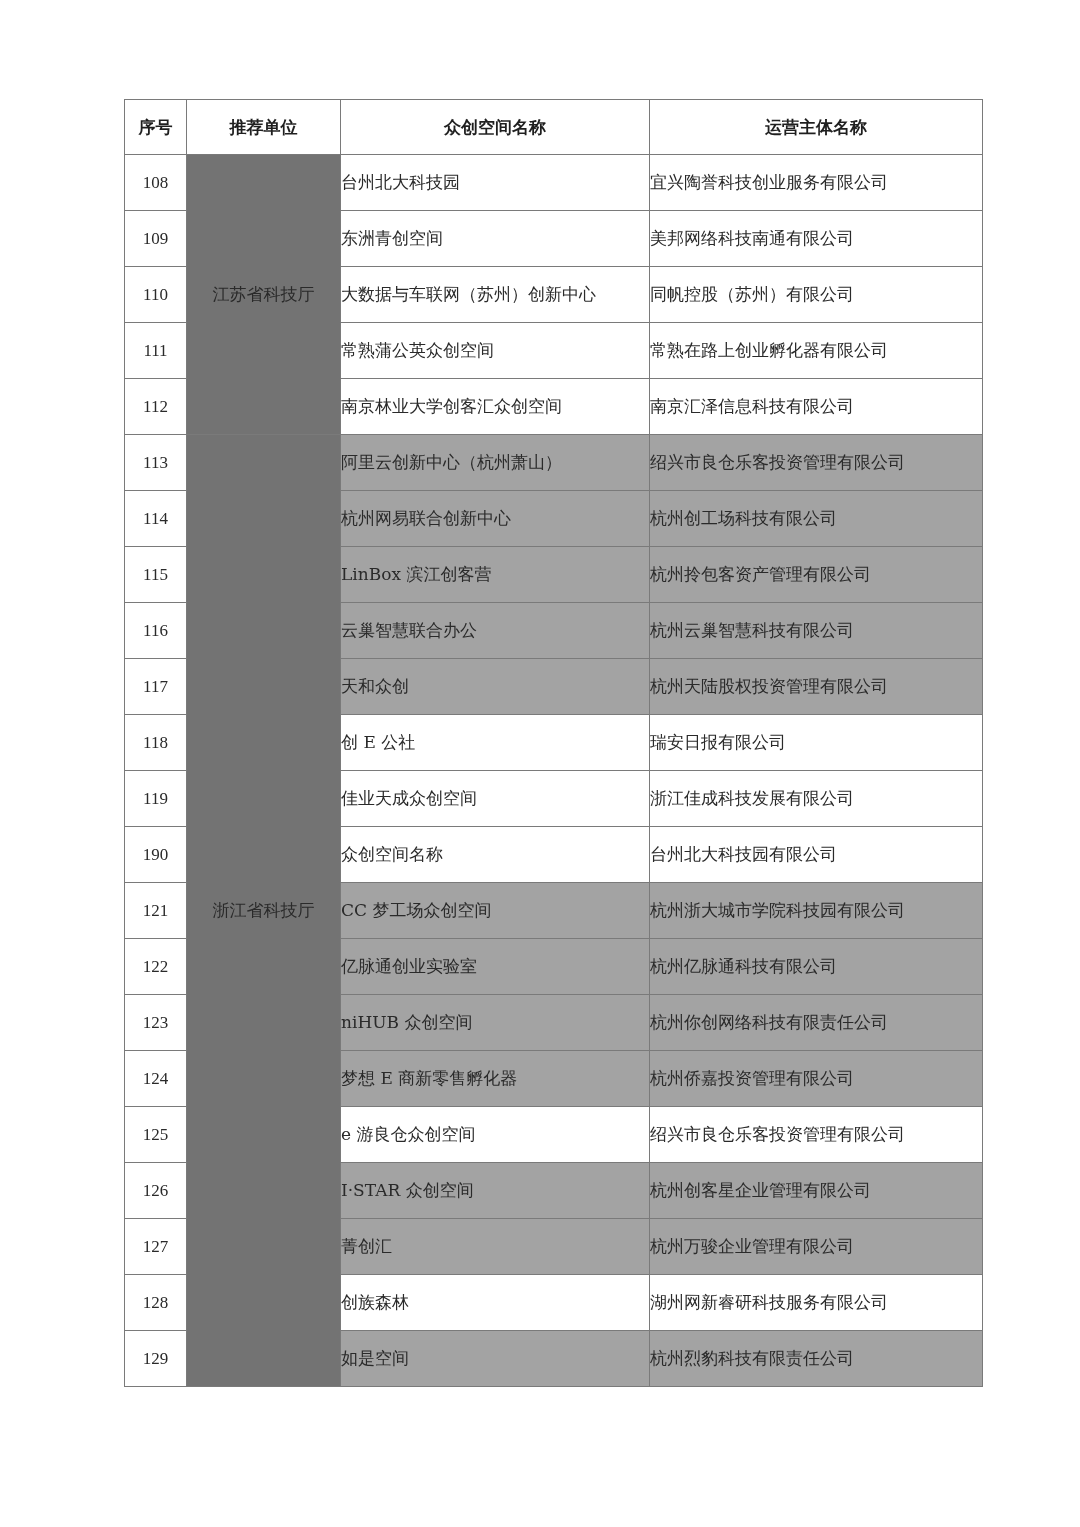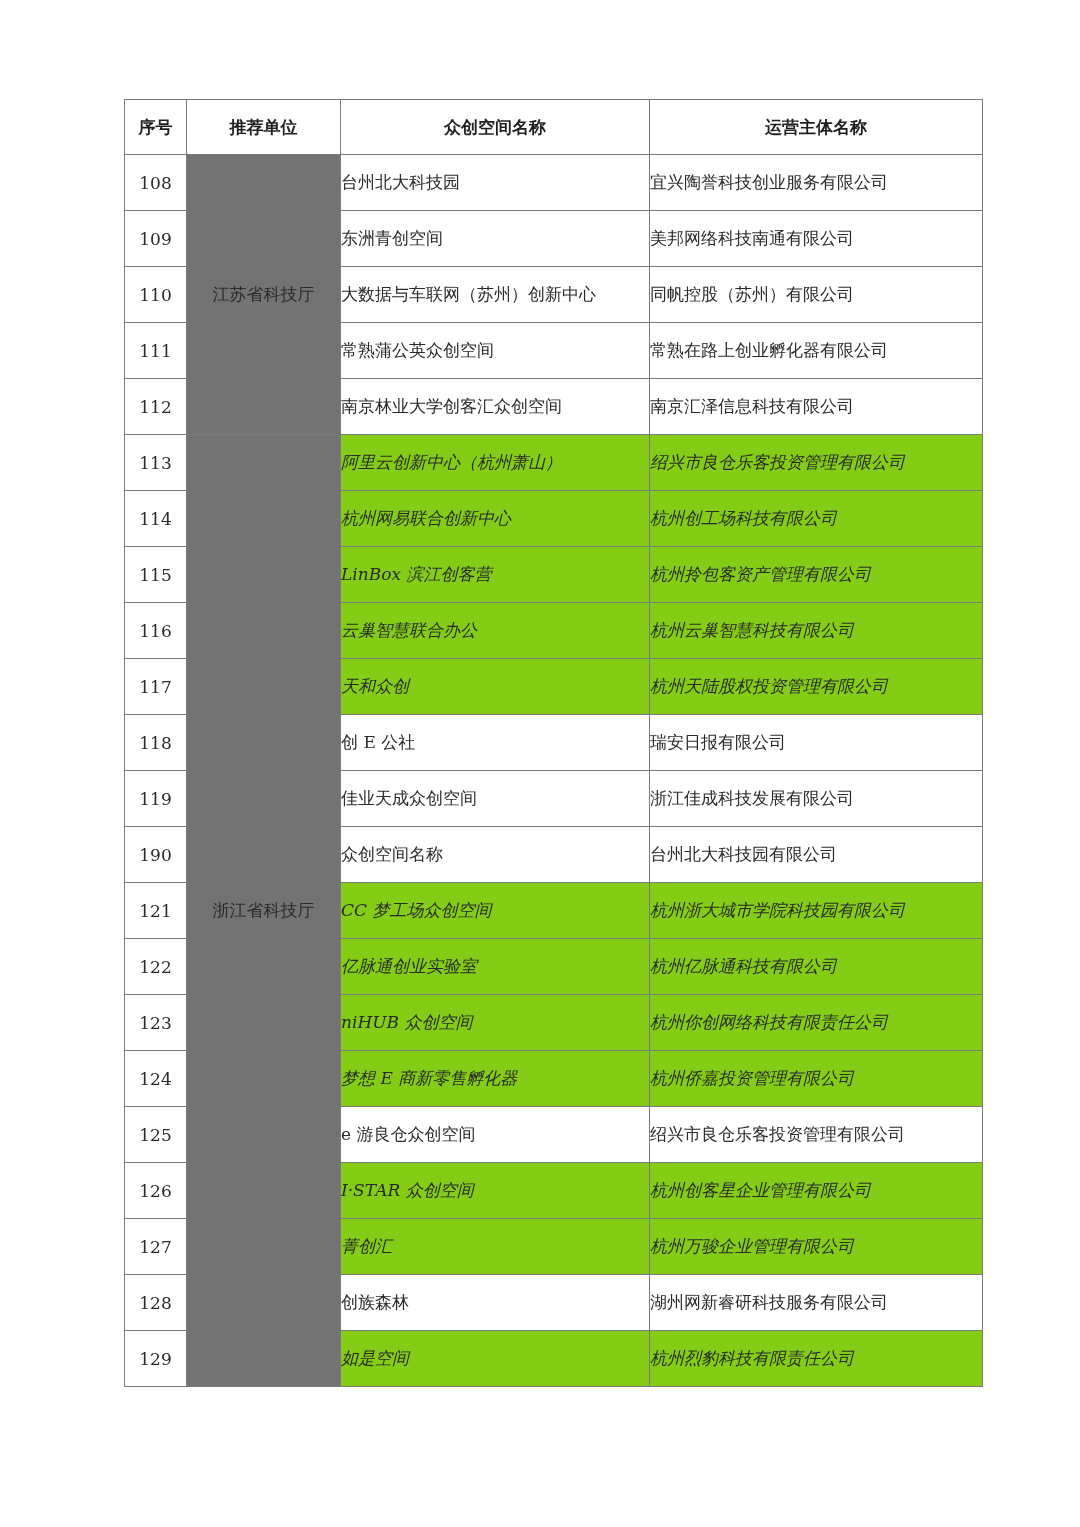--- a/index.html
+++ b/index.html
@@ -7,24 +7,24 @@
          font-family: "DejaVu Serif", "Liberation Serif", serif; color:#2a2a2a; }
   table.doc-table {
     position:absolute; left:124px; top:99px; width:858px;
     border-collapse:collapse; table-layout:fixed;
   }
   table.doc-table td, table.doc-table th {
     border:1.5px solid #7a7a7a; font-size:17px; height:55px; padding:0;
     vertical-align:middle; overflow:hidden; white-space:nowrap;
   }
   table.doc-table th { font-weight:bold; text-align:center; color:#1f1f1f; height:54px; }
-  td.c-no { text-align:center; }
+  td.c-no { text-align:center;font-family:Liberation Serif, serif; }
   td.c-unit { text-align:center; background:#737373; }
   td.c-name, td.c-op { text-align:left; padding-left:10px; }
-  tr.hl td.c-name, tr.hl td.c-op { background:#84cc16;font-style:italic; }
+  tr.hl td.c-name, tr.hl td.c-op { background:#a3a3a3; }
 </style>
 </head>
 <body>
 
 <table class="doc-table">
   <colgroup>
     <col style="width:62px">
     <col style="width:154px">
     <col style="width:309px">
     <col style="width:333px">

